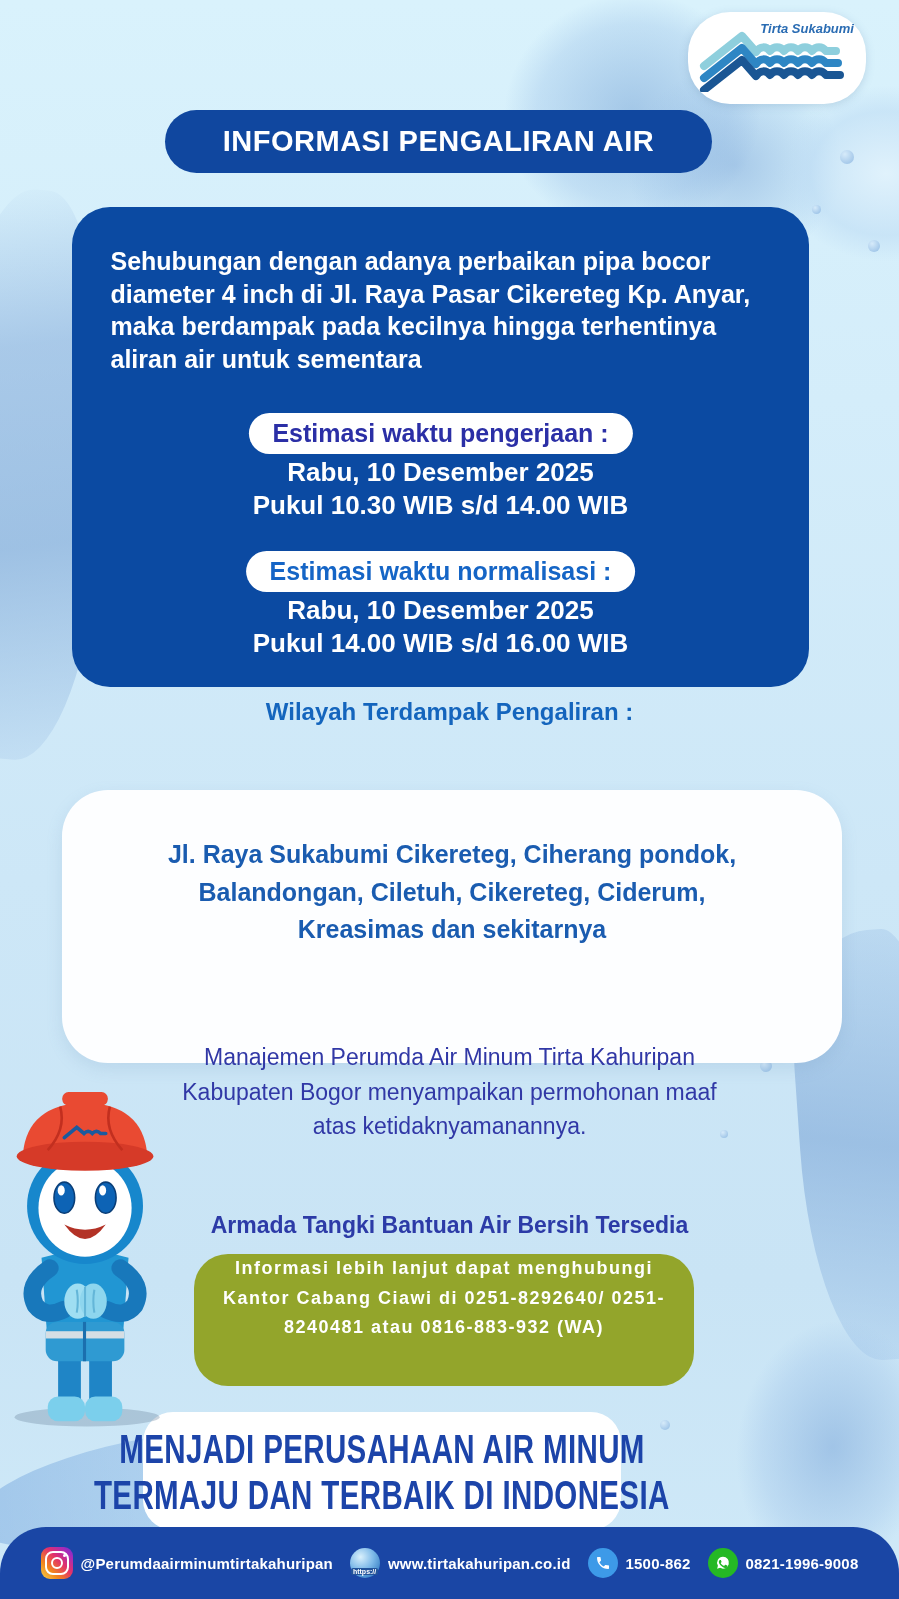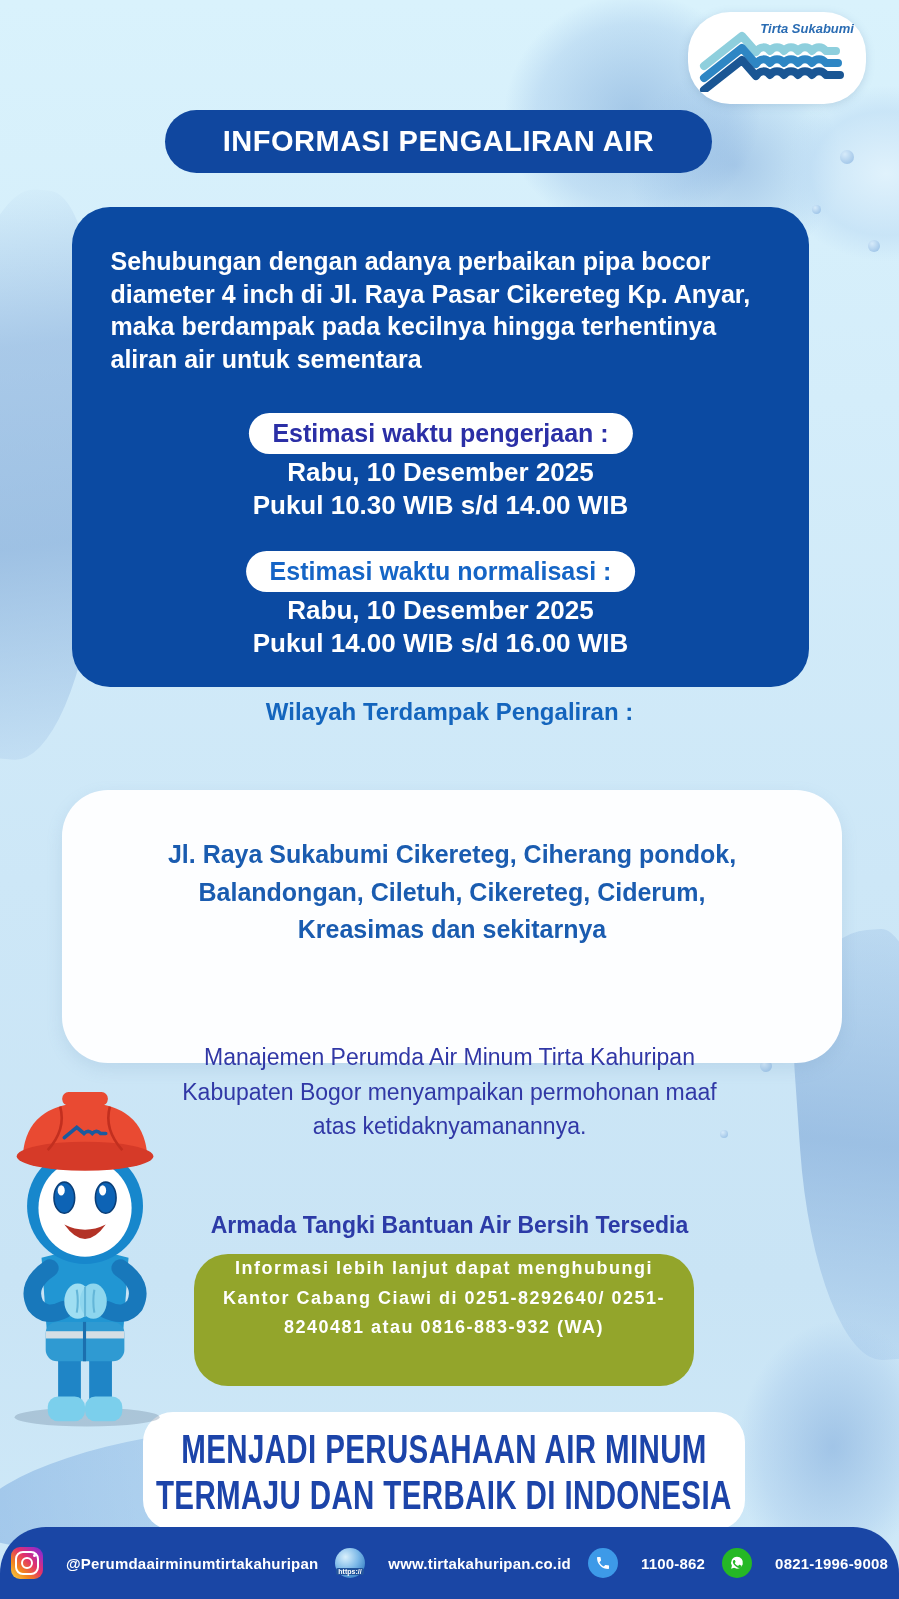--- a/index.html
+++ b/index.html
@@ -62,28 +62,28 @@
   
   .apology{position:absolute;top:1040px;left:50%;transform:translateX(-50%);width:560px;z-index:2;
     text-align:center;color:#3138a6;font-size:23px;font-weight:400;line-height:1.5;}
   .tank-info{position:absolute;top:1212px;width:100%;text-align:center;z-index:2;
     color:#2c3ba7;font-size:23px;font-weight:600;}
   .green-box{position:absolute;left:194px;top:1254px;width:500px;height:132px;background:#93a52b;
     border-radius:34px;z-index:2;display:flex;align-items:flex-start;justify-content:center;}
   .green-box span{display:block;width:462px;text-align:center;color:#fff;font-weight:bold;
     font-size:18px;letter-spacing:1.5px;line-height:1.65;}
   
-  .tagline-card{position:absolute;left:143px;top:1412px;width:602px;height:118px;background:#fff;
+  .tagline-card{position:absolute;left:143px;top:1412px;width:478px;height:118px;background:#fff;
     border-radius:30px;z-index:3;display:flex;flex-direction:column;align-items:center;justify-content:center;padding-top:2px;box-sizing:border-box;}
   .tag-line{display:block;white-space:nowrap;font-weight:bold;font-size:41px;line-height:1.13;
     color:#1c44a9;transform:scaleX(.72);transform-origin:center;letter-spacing:.5px;}
   
   .footer-bar{position:absolute;left:0;top:1527px;width:899px;height:72px;background:#1a46a5;
     border-radius:46px 46px 0 0;z-index:5;display:flex;align-items:center;justify-content:center;gap:17px;}
-  .f-item{display:flex;align-items:center;gap:23px;color:#fff;font-weight:bold;font-size:15px;letter-spacing:.2px;white-space:nowrap;}
+  .f-item{display:flex;align-items:center;gap:8px;color:#fff;font-weight:bold;font-size:15px;letter-spacing:.2px;white-space:nowrap;}
   .ig-icon{width:32px;height:32px;border-radius:9px;position:relative;flex:0 0 auto;
     background:linear-gradient(45deg,#f8d34c 0%,#f2881c 28%,#e1306c 58%,#a82bb8 82%,#6a30d6 100%);}
   .ig-frame{position:absolute;inset:4px;border:2px solid #fff;border-radius:8px;}
   .ig-lens{position:absolute;left:10px;top:10px;width:8px;height:8px;border:2px solid #fff;border-radius:50%;}
   .ig-dot{position:absolute;right:7px;top:7px;width:3px;height:3px;background:#fff;border-radius:50%;}
   .globe-icon{width:30px;height:30px;border-radius:50%;position:relative;flex:0 0 auto;
     background:radial-gradient(circle at 35% 30%,#d9f0fc,#7db9e8 45%,#3f86c9 78%,#2f6fae);}
   .globe-badge{position:absolute;left:1px;bottom:3px;background:#23549b;color:#fff;font-size:7px;
     font-weight:bold;padding:0 2px;border-radius:2px;letter-spacing:0;}
   .round-icon{width:30px;height:30px;border-radius:50%;display:flex;align-items:center;justify-content:center;flex:0 0 auto;}
@@ -212,21 +212,21 @@
         <span class="globe-badge">https://</span>
       </span>
       <span>www.tirtakahuripan.co.id</span>
     </div>
     <div class="f-item">
       <span class="round-icon phone-bg">
         <svg width="16" height="16" viewBox="0 0 24 24">
             <path fill="#fff" d="M6.62 10.79c1.44 2.83 3.76 5.14 6.59 6.59l2.2-2.2c.27-.27.67-.36 1.02-.24 1.12.37 2.33.57 3.57.57.55 0 1 .45 1 1V20c0 .55-.45 1-1 1-9.39 0-17-7.61-17-17 0-.55.45-1 1-1h3.5c.55 0 1 .45 1 1 0 1.25.2 2.45.57 3.57.11.35.03.74-.25 1.02l-2.2 2.2z"></path>
           </svg>
       </span>
-      <span>1100-862</span>
+      <span>1500-862</span>
     </div>
     <div class="f-item">
       <span class="round-icon wa-bg">
         <svg width="18" height="18" viewBox="0 0 32 32">
           <path fill="#fff" d="M16 5a10.5 10.5 0 0 0-9 15.9L5.5 26l5.3-1.4A10.5 10.5 0 1 0 16 5z"></path>
           <path fill="#25b825" d="M12.6 11.2c-.3-.6-.6-.6-.9-.6h-.8c-.3 0-.7.1-1 .5-.4.4-1.3 1.3-1.3 3.1s1.4 3.6 1.6 3.9c.2.3 2.7 4.2 6.6 5.7 3.2 1.3 3.9 1 4.6.9.7-.1 2.2-.9 2.5-1.8.3-.9.3-1.6.2-1.8-.1-.2-.4-.3-.8-.5l-2.8-1.3c-.4-.1-.7-.2-1 .2l-1.2 1.5c-.2.3-.5.3-.8.1-.4-.2-1.7-.6-3.2-2-1.2-1-2-2.3-2.2-2.7-.2-.4 0-.6.2-.8l.6-.7c.2-.2.3-.4.4-.7.1-.3.1-.5 0-.7l-1-2.3z"></path>
         </svg>
       </span>
       <span>0821-1996-9008</span>
     </div>

